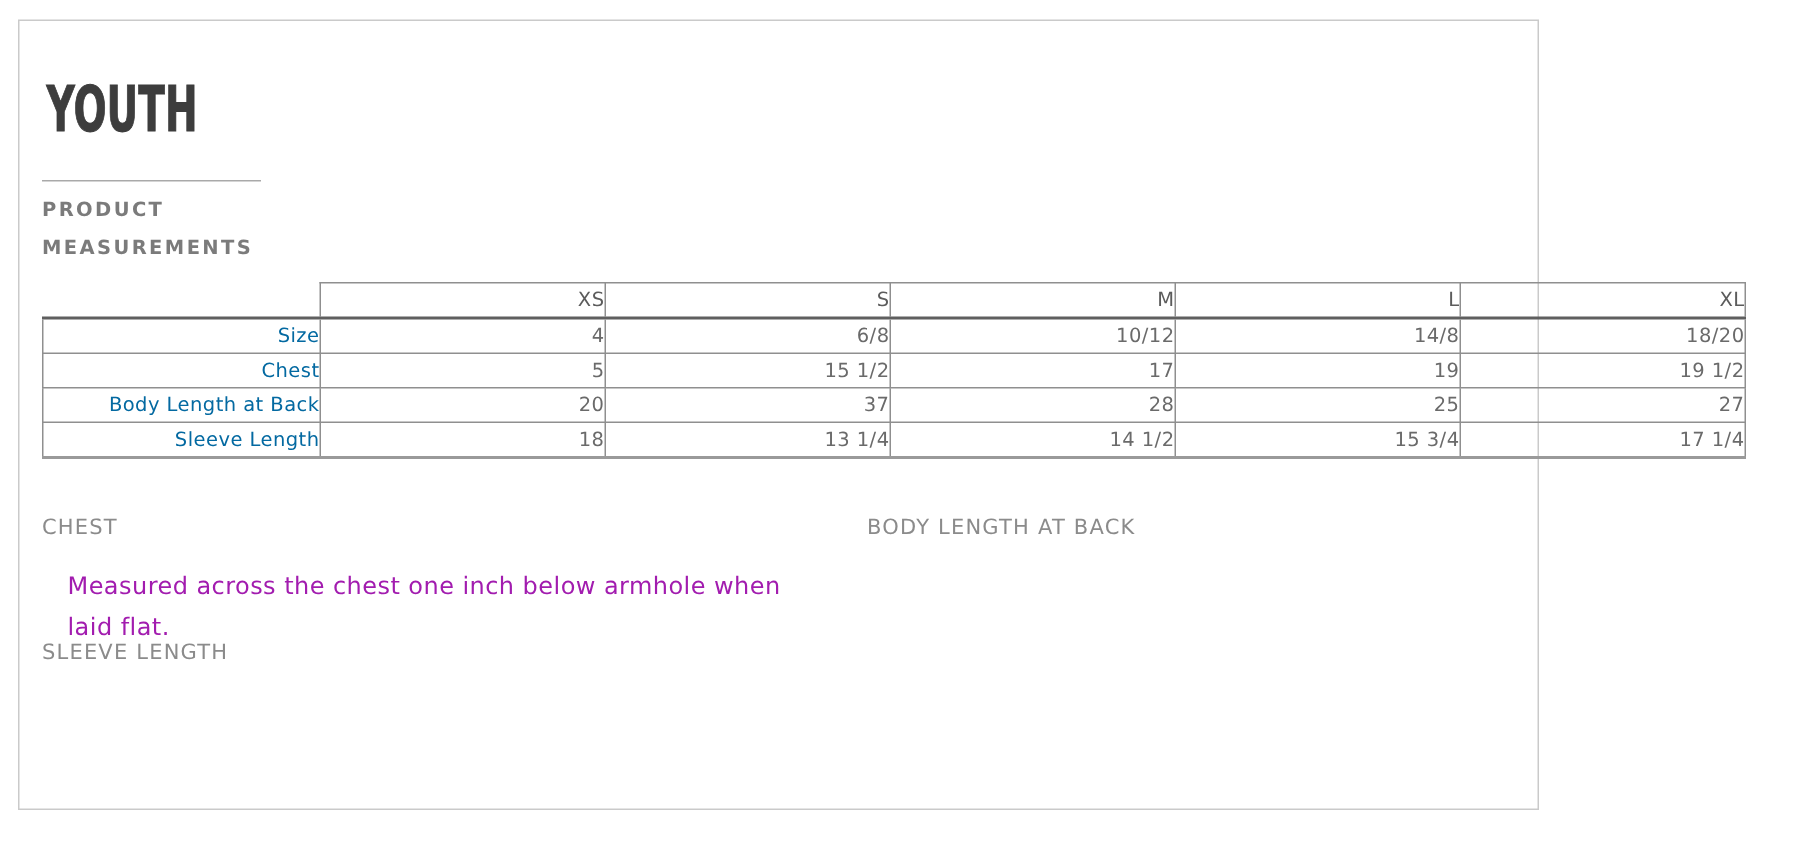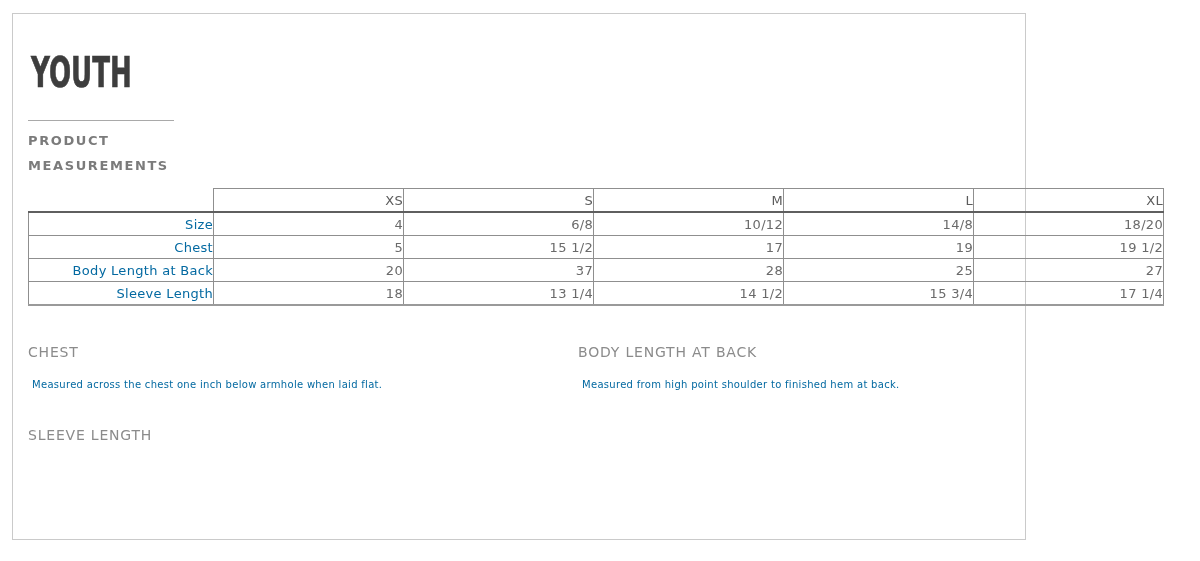--- a/index.html
+++ b/index.html
@@ -113,25 +113,25 @@
   .def-body   { left: 578px; top: 344px; width: 560px; }
   .def-sleeve { left: 28px;  top: 427px; width: 512px; }
   .def h3 {
     margin: 0 0 11px 0;
     font-size: 14px;
     font-weight: normal;
     letter-spacing: 0.8px;
     color: #8b8b8b;
   }
   .def p {
-    margin: 4px;
-    font-size: 10px;
+    margin: 17px;
+    font-size: 16px;
     letter-spacing: 0.3px;
     line-height: 27px;
-    color: #0369a1;
+    color: #a21caf;
   }
 </style>
 </head>
 <body>
 
 <div class="page">
   <div class="frame"></div>
 
   <h1 class="title">YOUTH</h1>
   <div class="title-rule"></div>
@@ -192,19 +192,18 @@
     </tbody>
   </table>
 
   <div class="def def-chest">
     <h3>CHEST</h3>
     <p>Measured across the chest one inch below armhole when laid flat.</p>
   </div>
 
   <div class="def def-body">
     <h3>BODY LENGTH AT BACK</h3>
-    <p>Measured from high point shoulder to finished hem at back.</p>
   </div>
 
   <div class="def def-sleeve">
     <h3>SLEEVE LENGTH</h3>
   </div>
 </div>
 
 </body></html>

